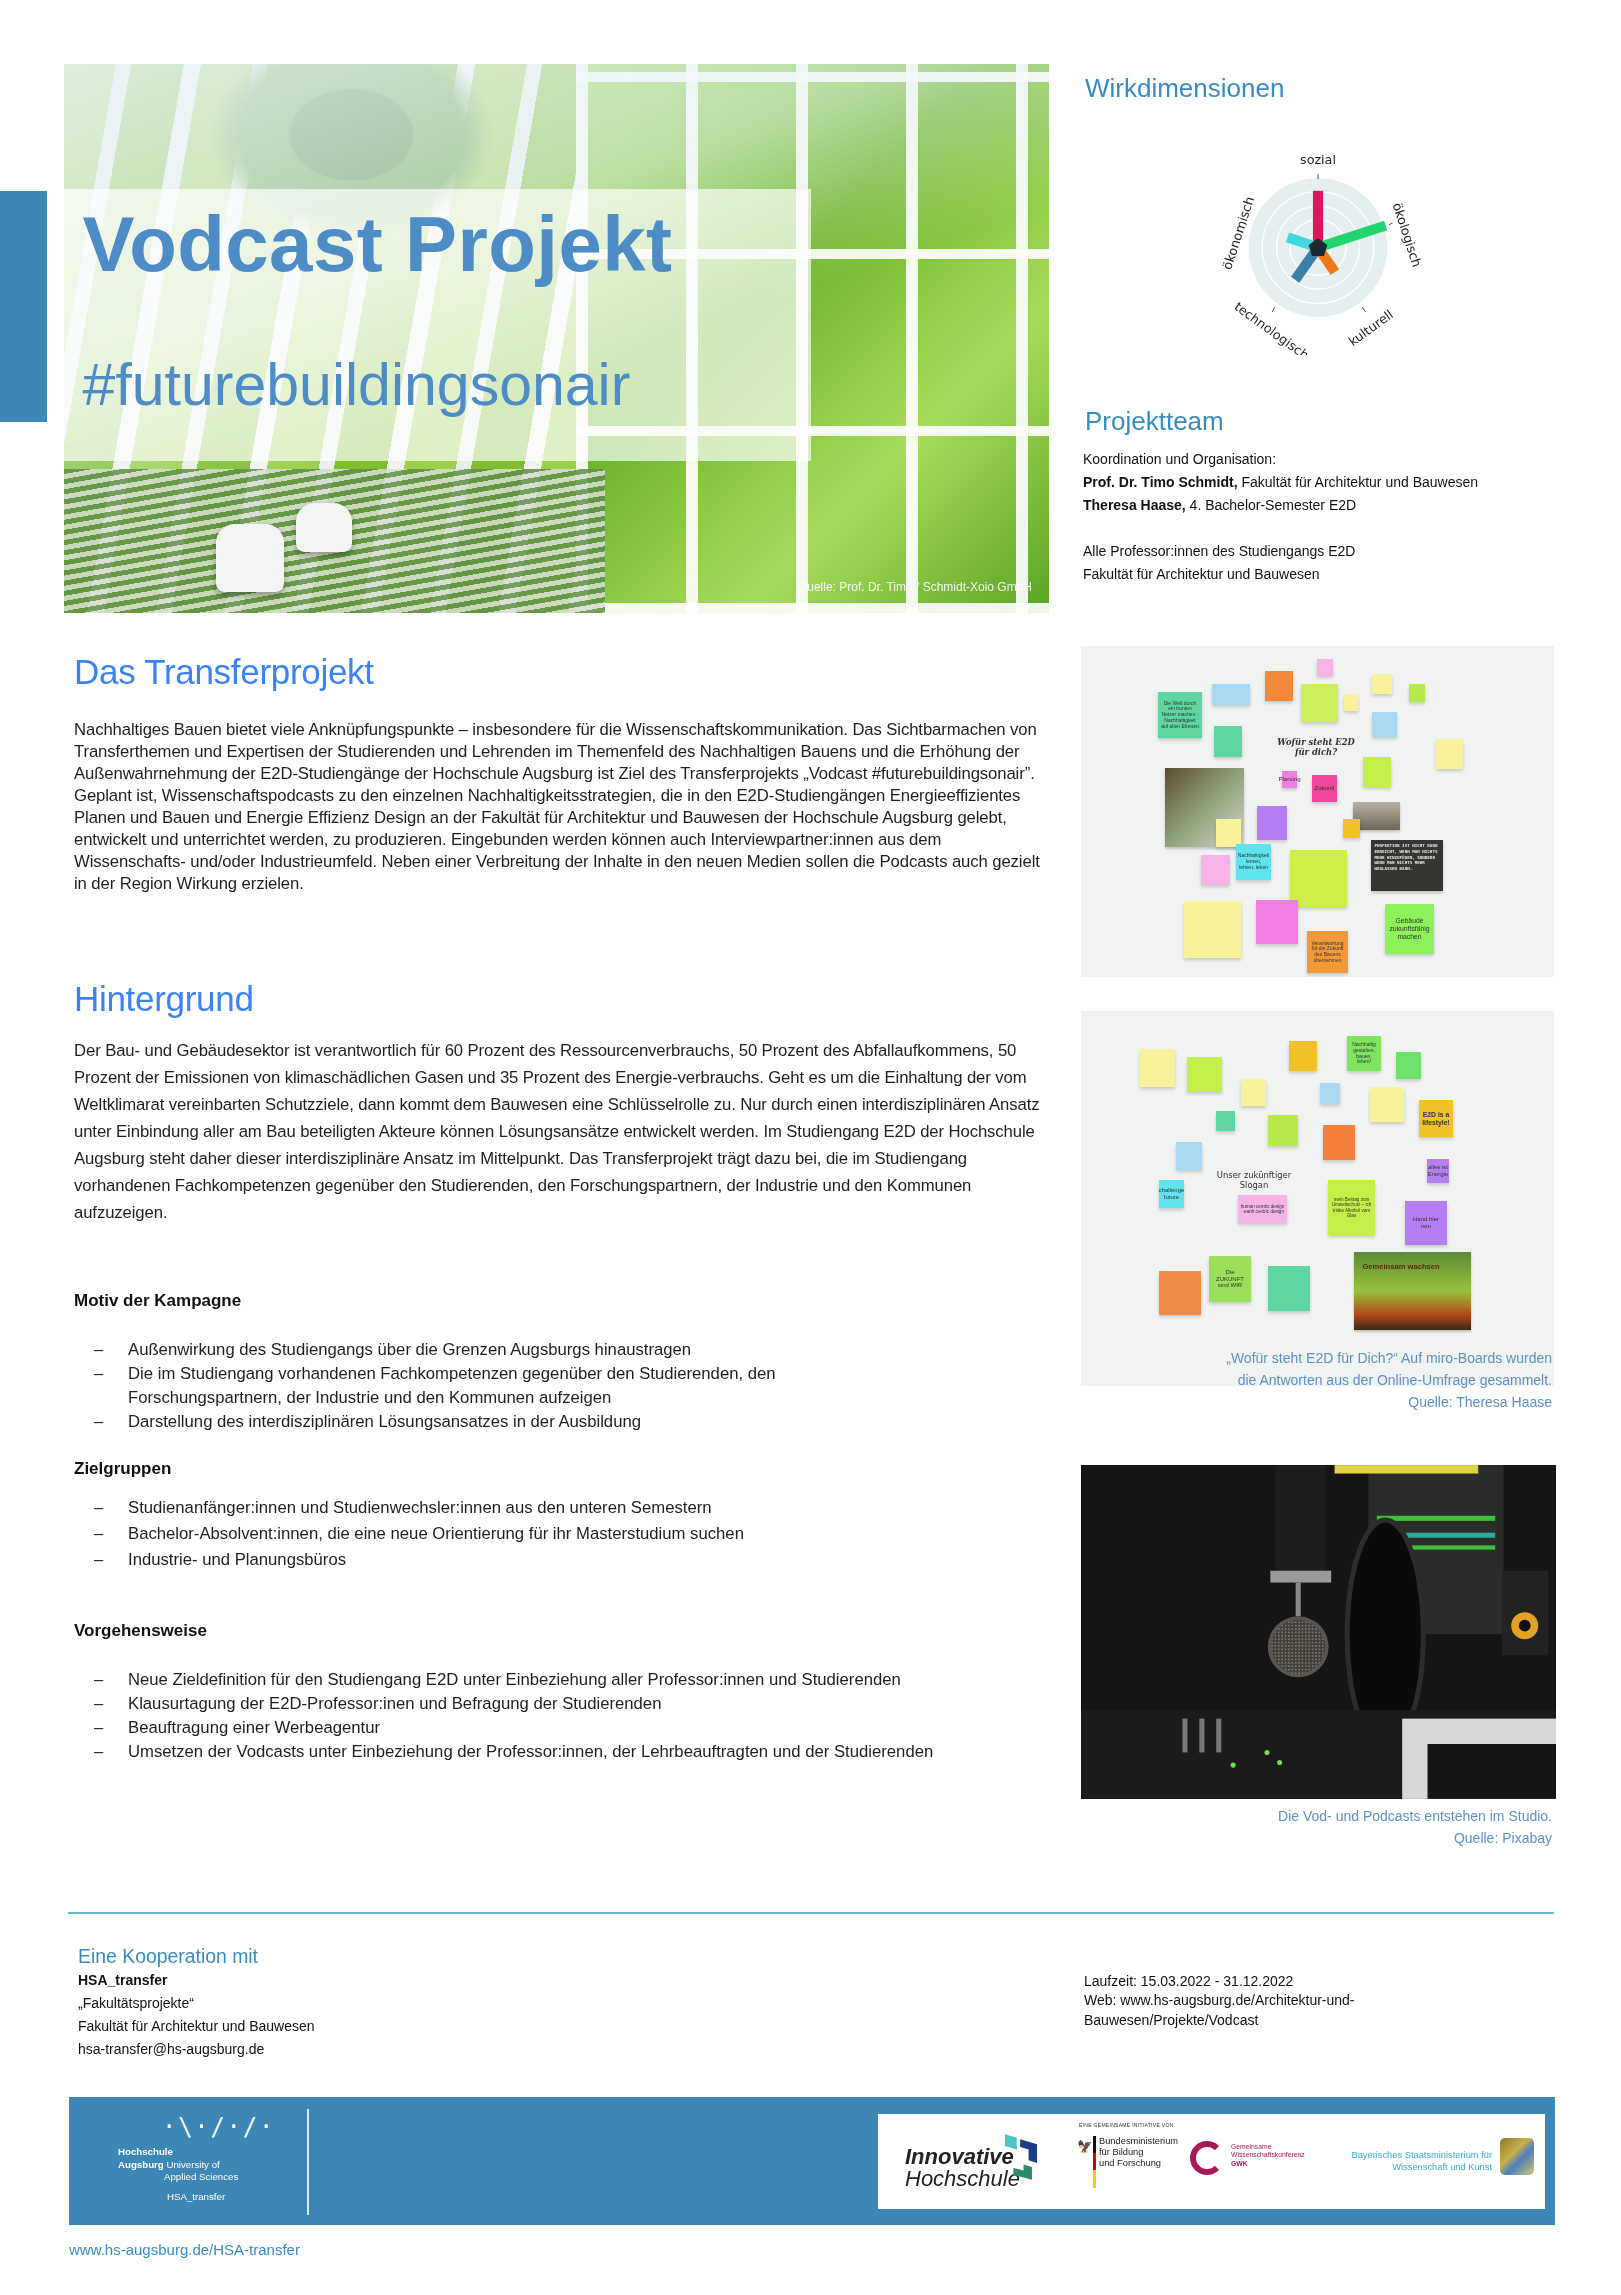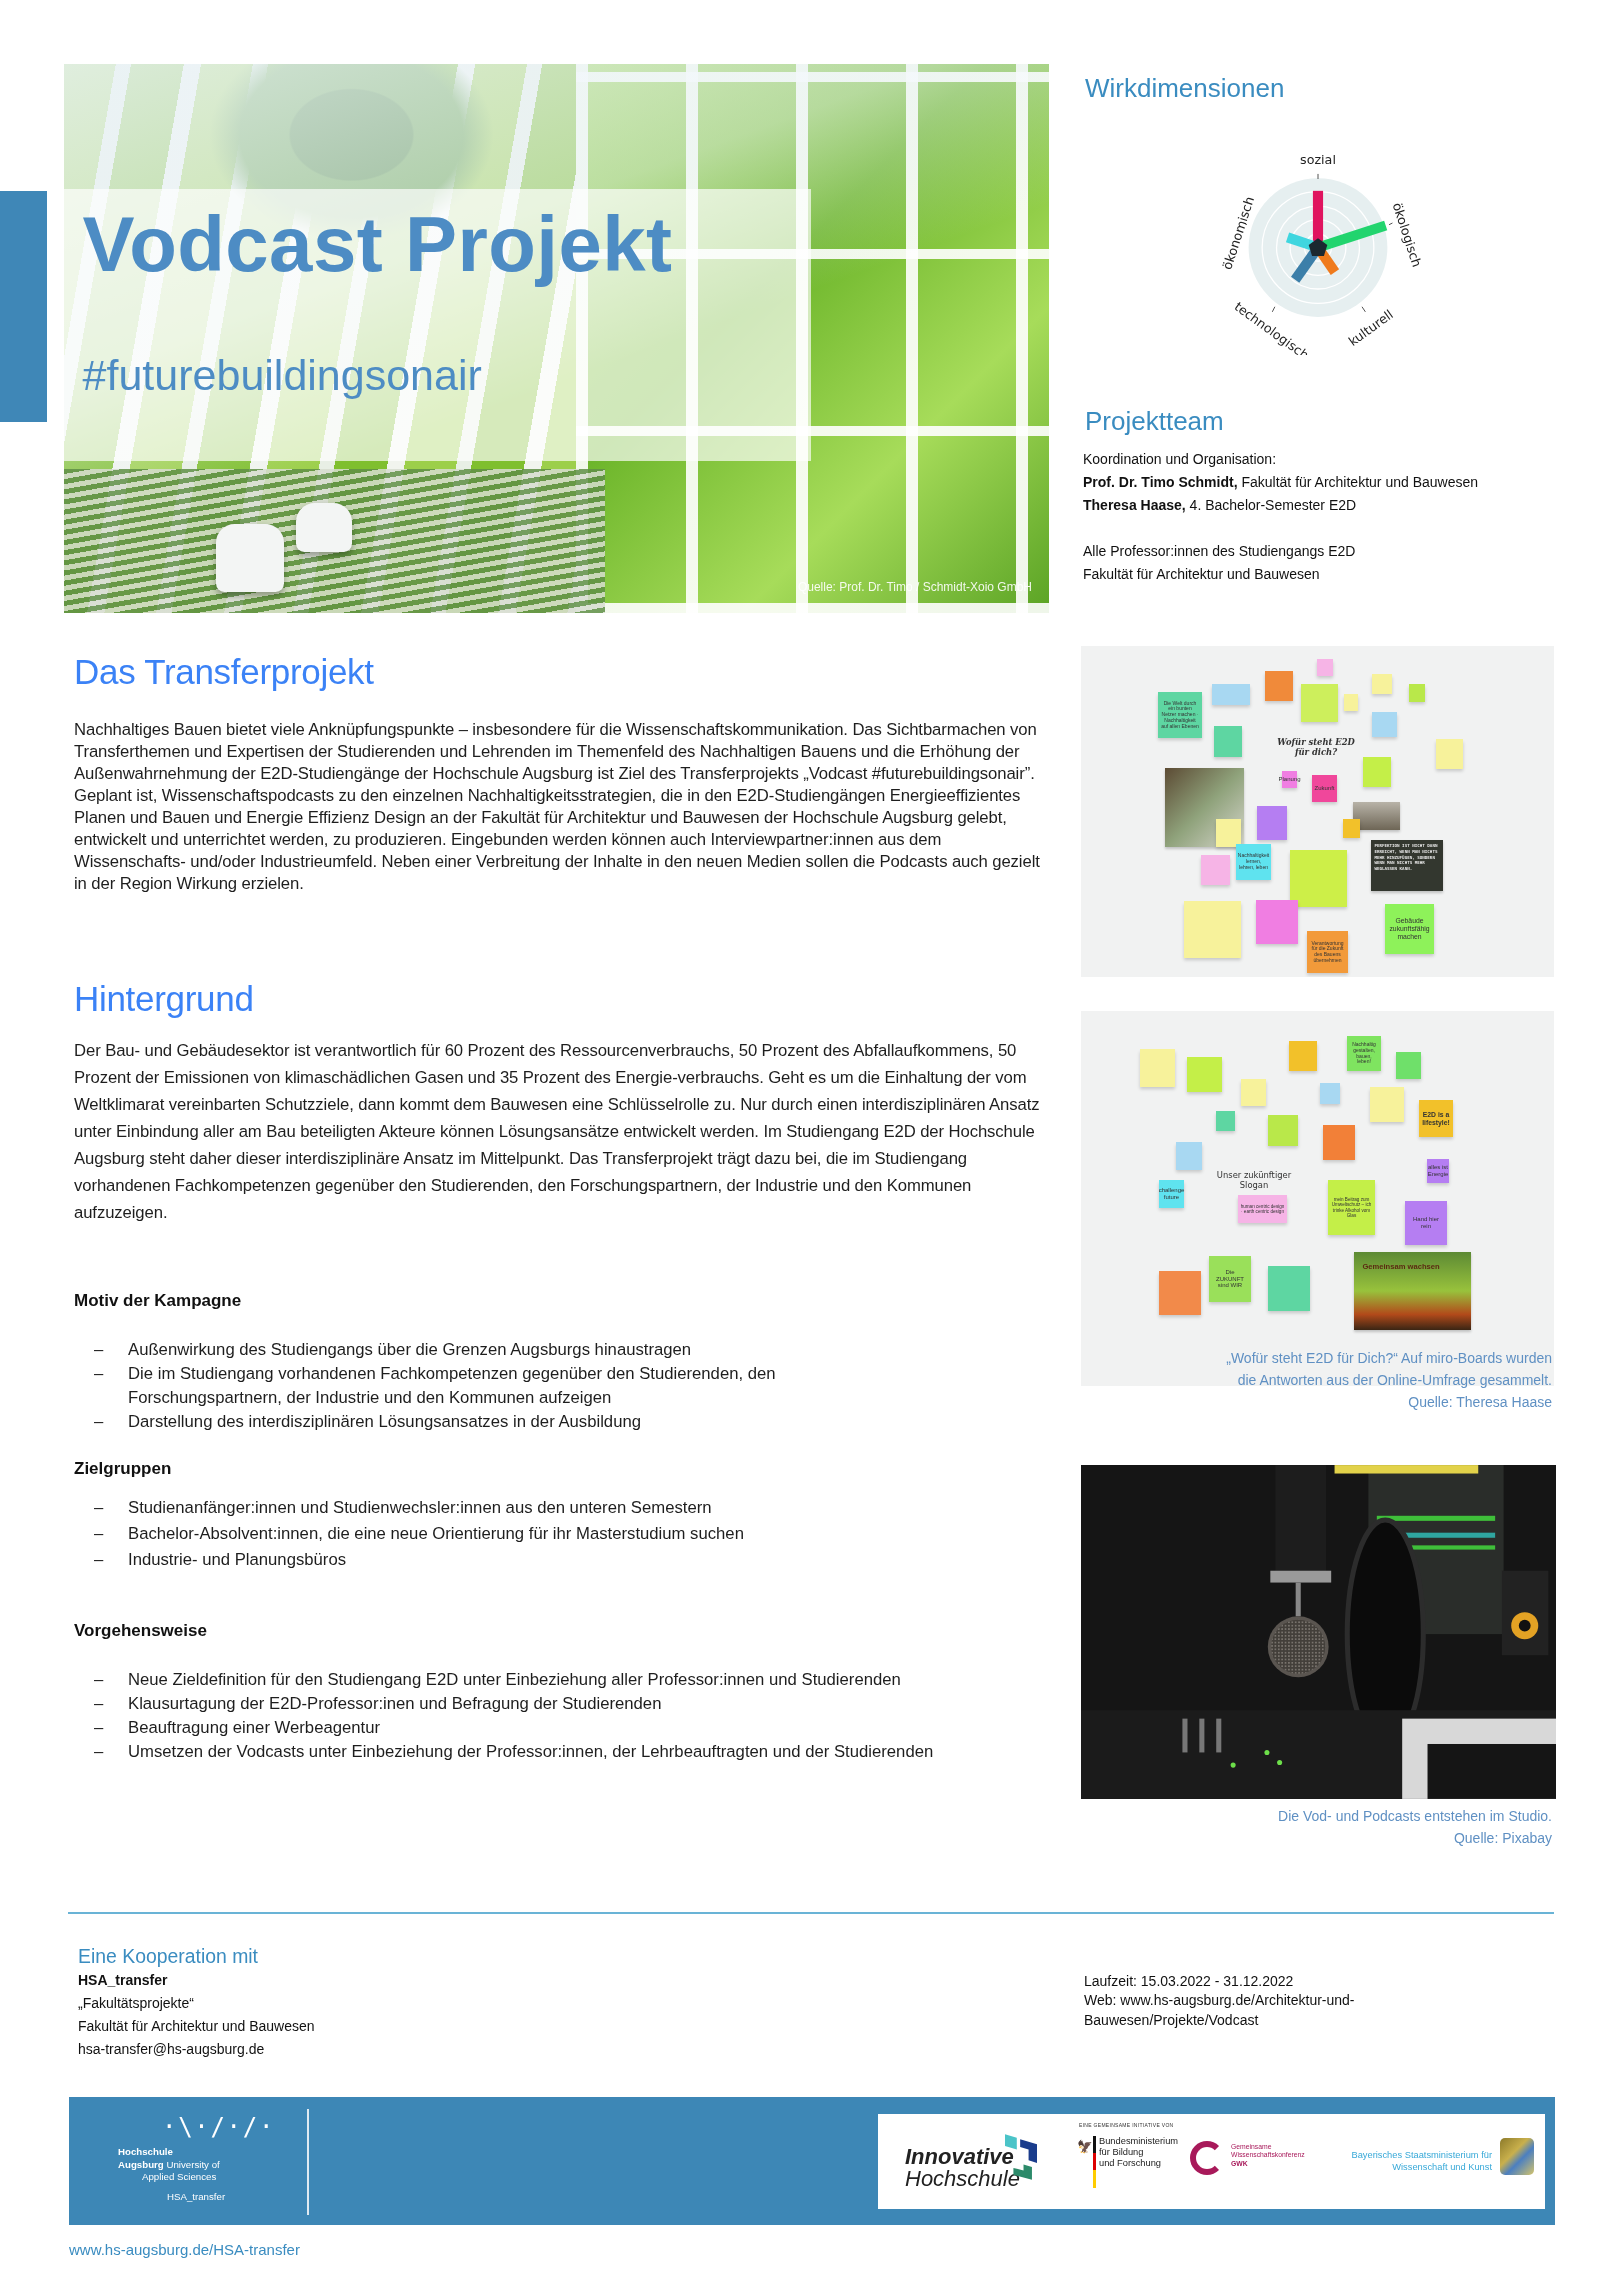--- a/index.html
+++ b/index.html
@@ -22,21 +22,21 @@
     background: radial-gradient(ellipse at 50% 40%, #3f7d2c 0 30%, #5a9a3a 31% 55%, rgba(90,154,58,0) 70%); }
   .hero-panels { position: absolute; right: 0; top: 0; width: 473px; height: 100%;
     background:
       repeating-linear-gradient(90deg, rgba(255,255,255,0.9) 0 12px, rgba(0,0,0,0) 12px 110px),
       repeating-linear-gradient(0deg, rgba(255,255,255,0.9) 0 10px, rgba(0,0,0,0) 10px 177px),
       linear-gradient(135deg, #8fcf3a, #6cb52a 40%, #a7dc5a 70%, #5aa324); }
   .hero-road { position: absolute; left: 0; bottom: 0; width: 541px; height: 144px;
     background: repeating-linear-gradient(170deg, #5f8f46 0 5px, #d6dccf 5px 10px); opacity: 0.85; }
   .hero-overlay { position: absolute; left: 0; top: 125px; width: 747px; height: 272px; background: rgba(255,255,255,0.68); }
   .hero-title { position: absolute; left: 18.6px; top: 135px; font-size: 78px; font-weight: bold; color: #4d8cc4; letter-spacing: 0.4px; white-space: nowrap; }
-  .hero-hashtag { position: absolute; left: 18.6px; top: 287px; font-size: 43px; color: #4d8cc4; white-space: nowrap; }
+  .hero-hashtag { position: absolute; left: 18.6px; top: 287px; font-size: 59px; color: #4d8cc4; white-space: nowrap; }
   .hero-caption { position: absolute; right: 17px; bottom: 18.6px; font-size: 12px; color: rgba(255,255,255,0.9); }
   .car { position: absolute; border-radius: 18.6px 18.6px 8.4px 8.4px; background: #f3f5f4; box-shadow: 0 3.4px 6.8px rgba(0,0,0,0.3); }
 
   
   .h-right { font-size: 26px; color: #3a8cc0; }
   .radar { left: 1208px; top: 135px; width: 220px; height: 220px; }
 
   .team { left: 1083px; top: 429px; width: 473px; font-size: 14px; line-height: 23px; color: #111; margin-top: 19px; }
   .team b { font-weight: bold; }
 
@@ -293,21 +293,21 @@
   <div>Web: www.hs-augsburg.de/Architektur-und-</div>
   <div>Bauwesen/Projekte/Vodcast</div>
 </div>
 
 <div class="abs band">
   <div class="hsa-logo">
     <div class="hsa-mark">·\·/·/·</div>
     <div class="hsa-name">
       <div style="font-weight:bold;">Hochschule</div>
       <div><b>Augsburg</b><span> University of</span></div>
-      <div style="margin-left:24px;">Applied Sciences</div>
+      <div style="margin-left:46px;">Applied Sciences</div>
     </div>
     <div class="hsa-sub">HSA_transfer</div>
   </div>
   <div class="band-sep"></div>
 
   <div class="partners">
     <div class="ih">
       <div><b>Innovative</b></div>
       <div>Hochschule</div>
     </div>

